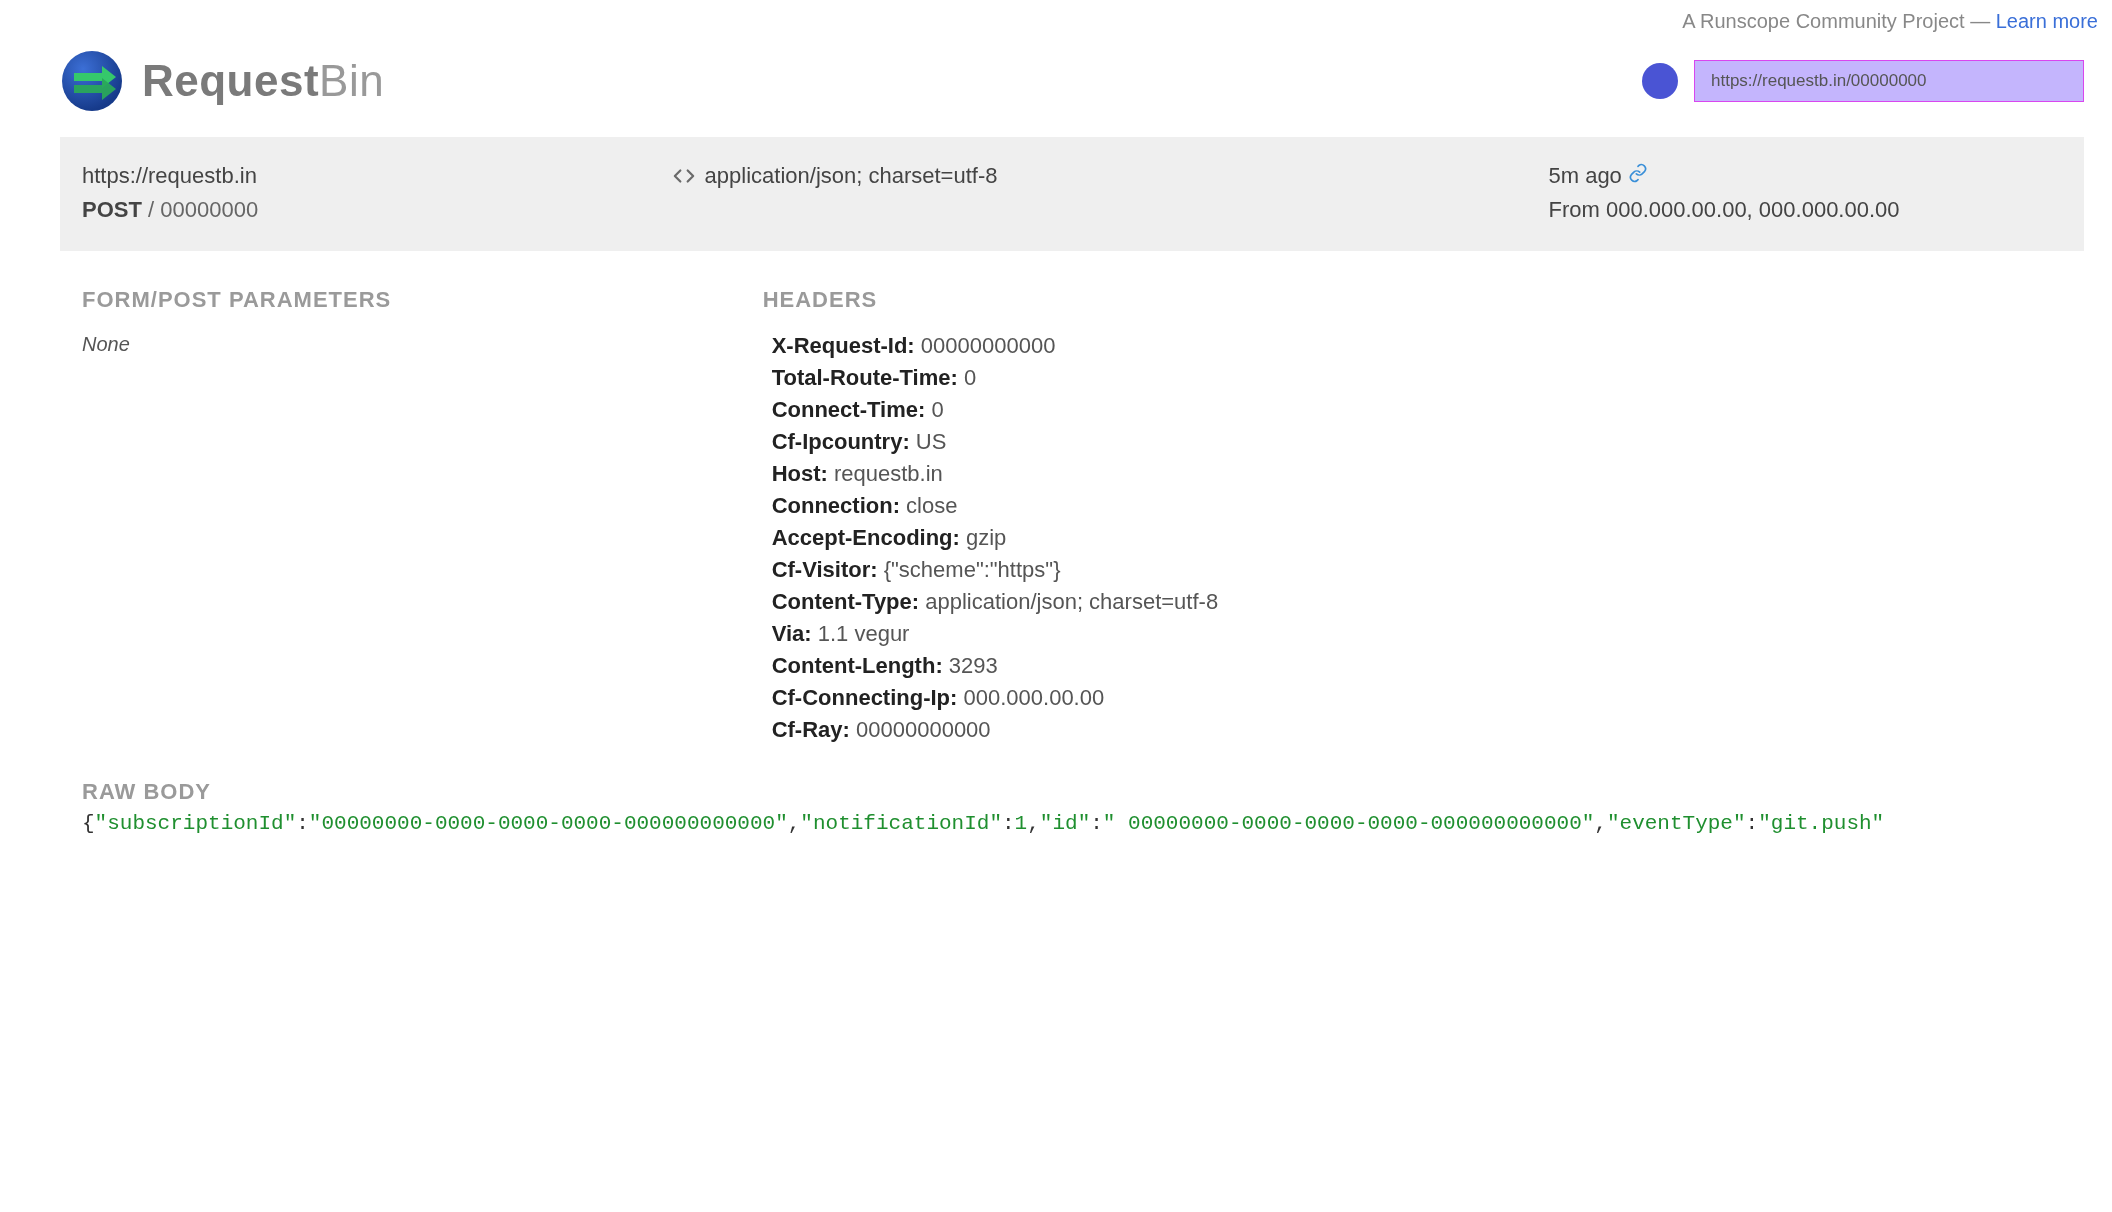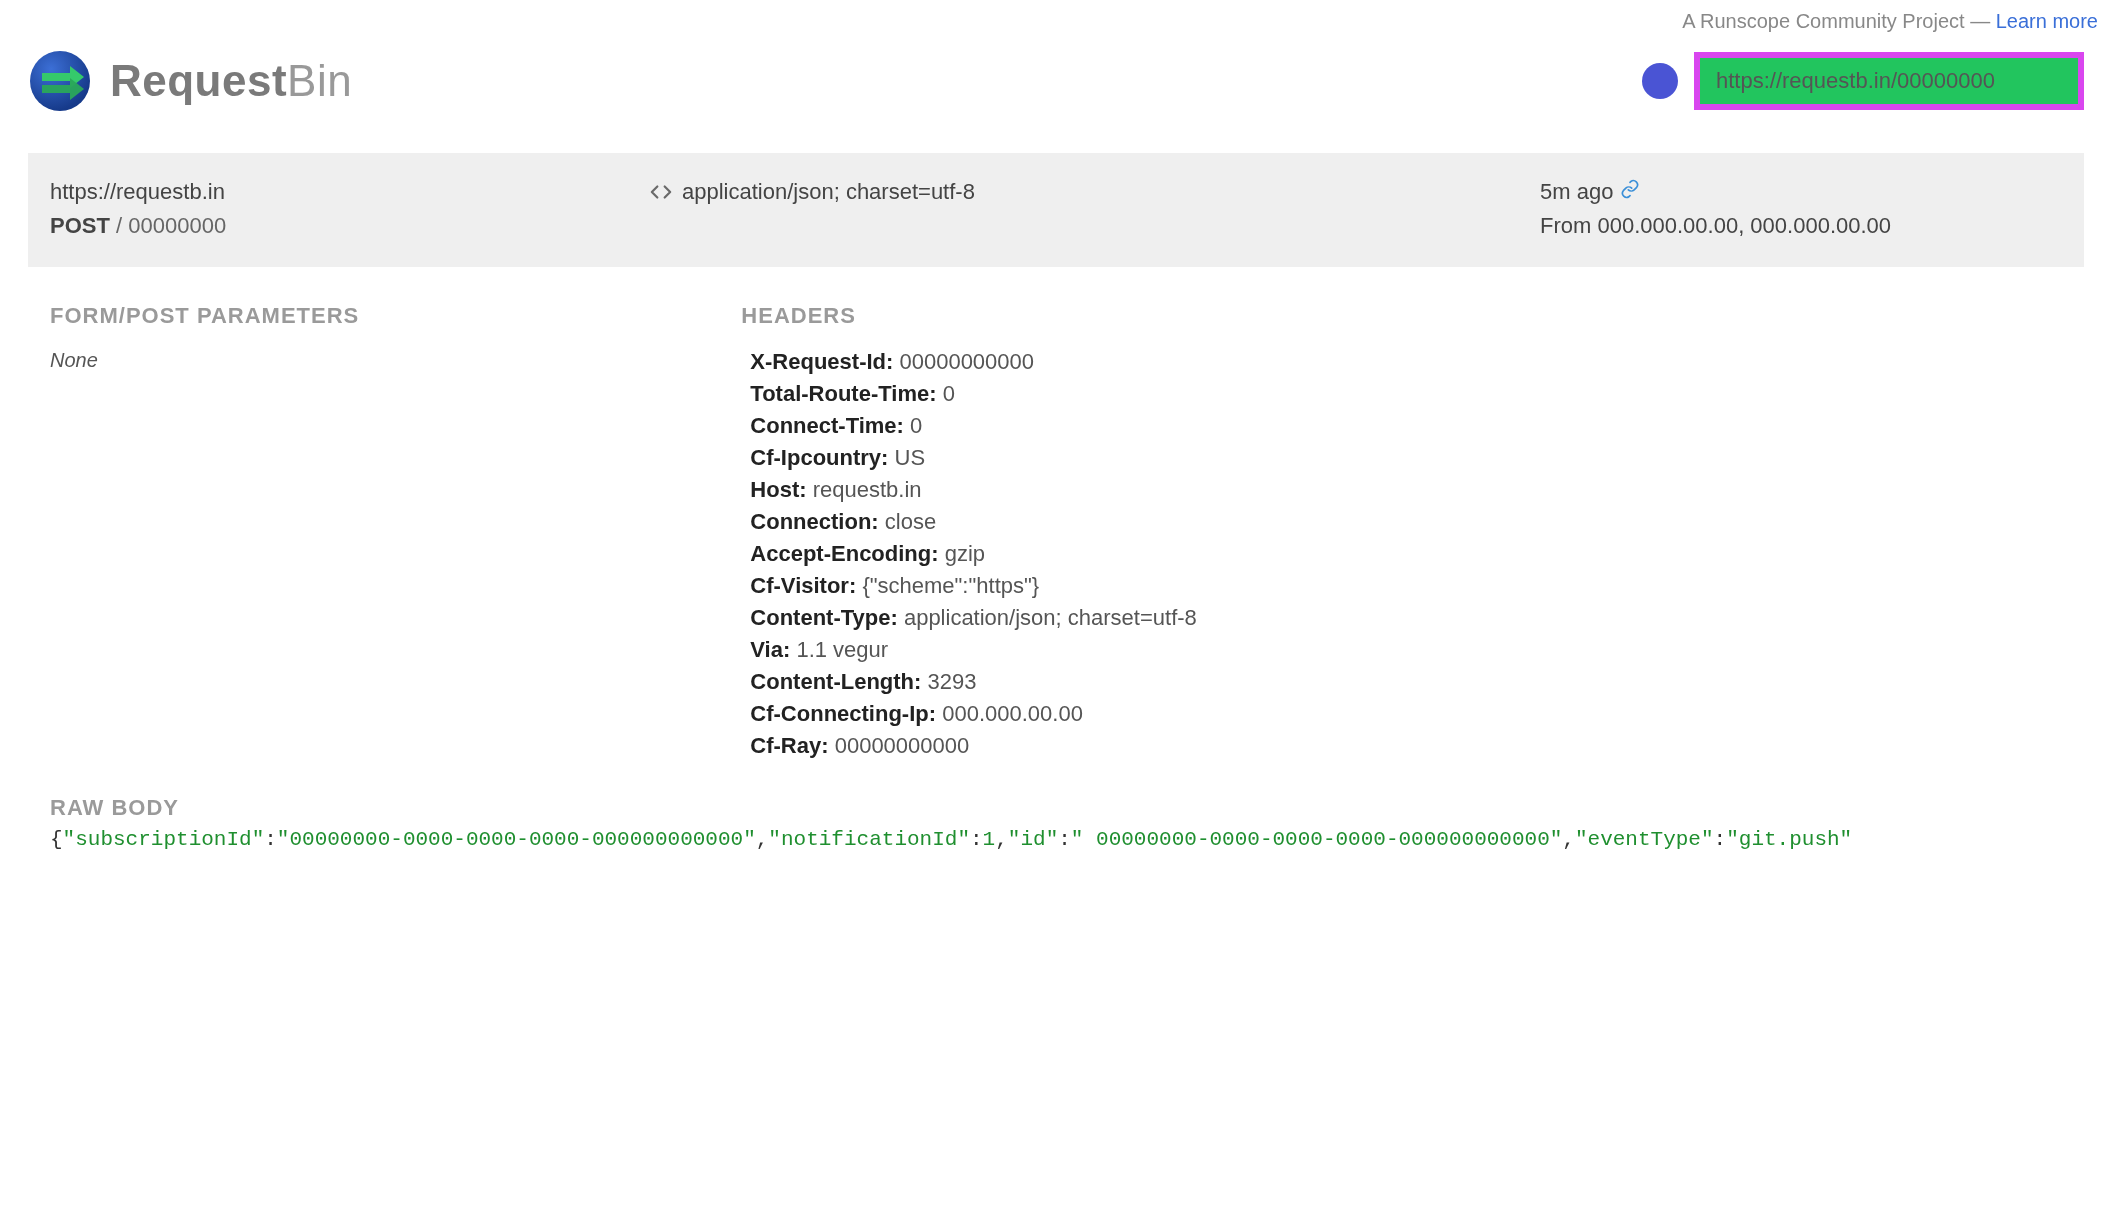--- a/index.html
+++ b/index.html
@@ -3,21 +3,21 @@
 <meta charset="utf-8">
 <style>
   * { box-sizing: border-box; }
   html, body {
     margin: 0; padding: 0;
     font-family: "Helvetica Neue", Helvetica, Arial, sans-serif;
     font-size: 20px;
     color: #333;
     background: #fff;
   }
-  .page { width: 2112px; }
+  .page { width: 2112px; padding-left: 32px; }
 
   
   .top-banner {
     text-align: right;
     padding: 10px 14px 10px 0;
     color: #888;
     font-size: 20px;
   }
   .top-banner a { color: #3a6fd8; text-decoration: none; }
 
@@ -38,32 +38,32 @@
   }
   .brand-title .bold { color: #7a7a7a; font-weight: 600; }
 
   .header-right { display: flex; align-items: center; gap: 16px; }
   .status-dot {
     width: 36px; height: 36px;
     border-radius: 50%;
     background: #4a54d4;
   }
   .url-box {
-    border: 6px solid #d946ef;
-    background: #22c55e;
+    border: 1px solid #d946ef;
+    background: #c4b5fd;
     padding: 10px 16px;
-    font-size: 22px;
+    font-size: 17px;
     color: #555;
     min-width: 390px;
   }
 
   
   .summary {
     background: #efefef;
-    margin: 16px 28px;
+    margin: 0 28px;
     padding: 22px 22px 24px 22px;
     display: grid;
     grid-template-columns: 1fr 1.5fr 0.9fr;
     column-gap: 20px;
     font-size: 22px;
     color: #444;
   }
   .summary .col { line-height: 1.55; }
   .summary .method { font-weight: 700; }
   .summary .path { color: #666; }

